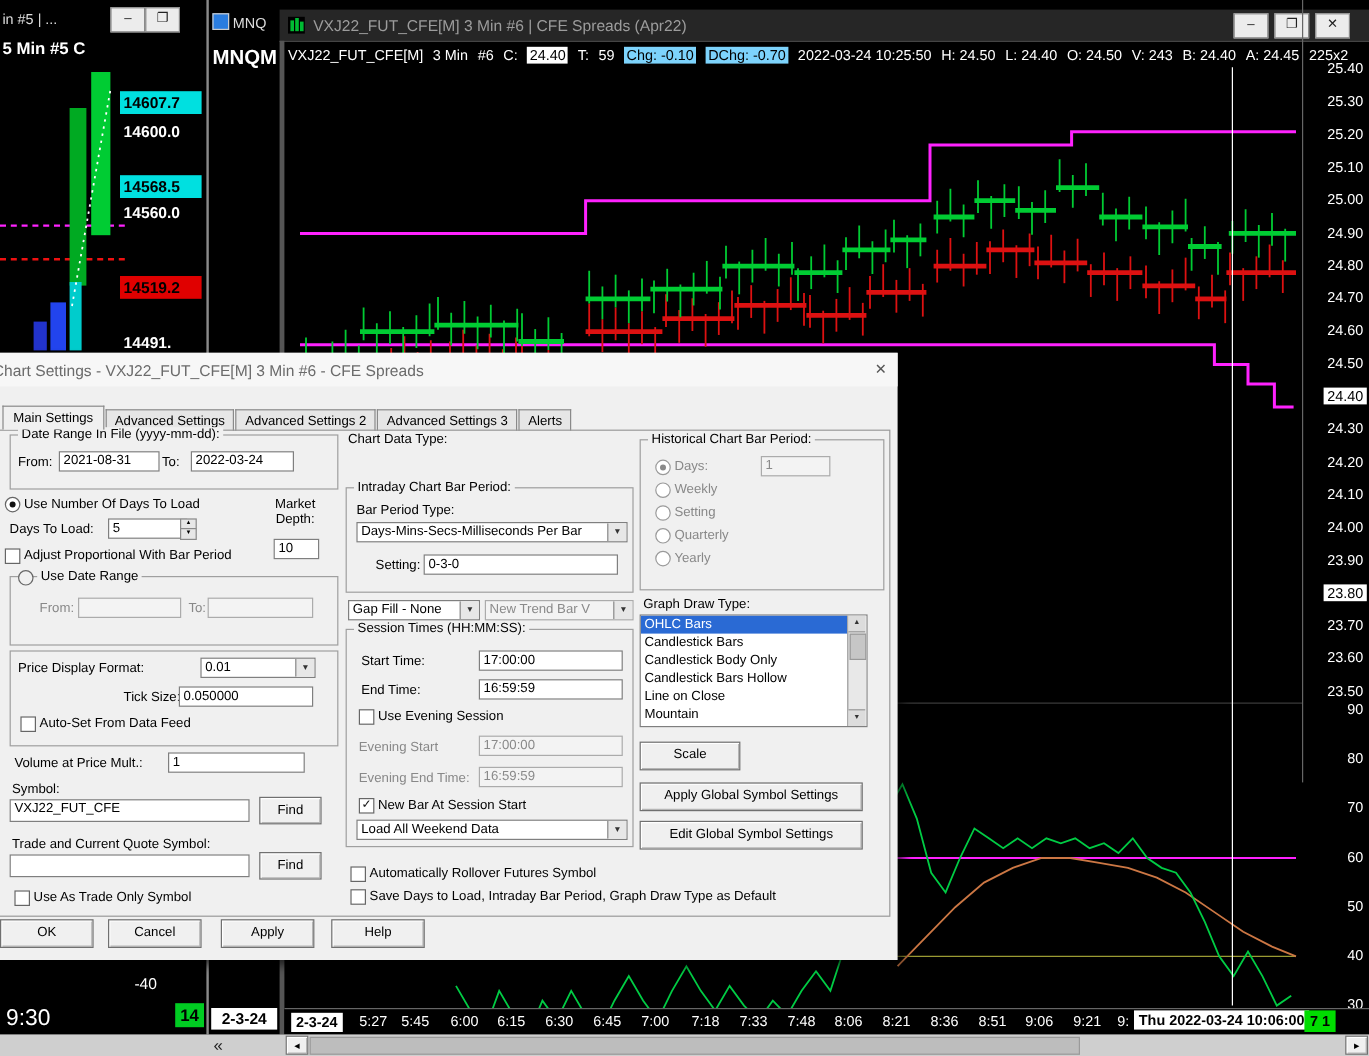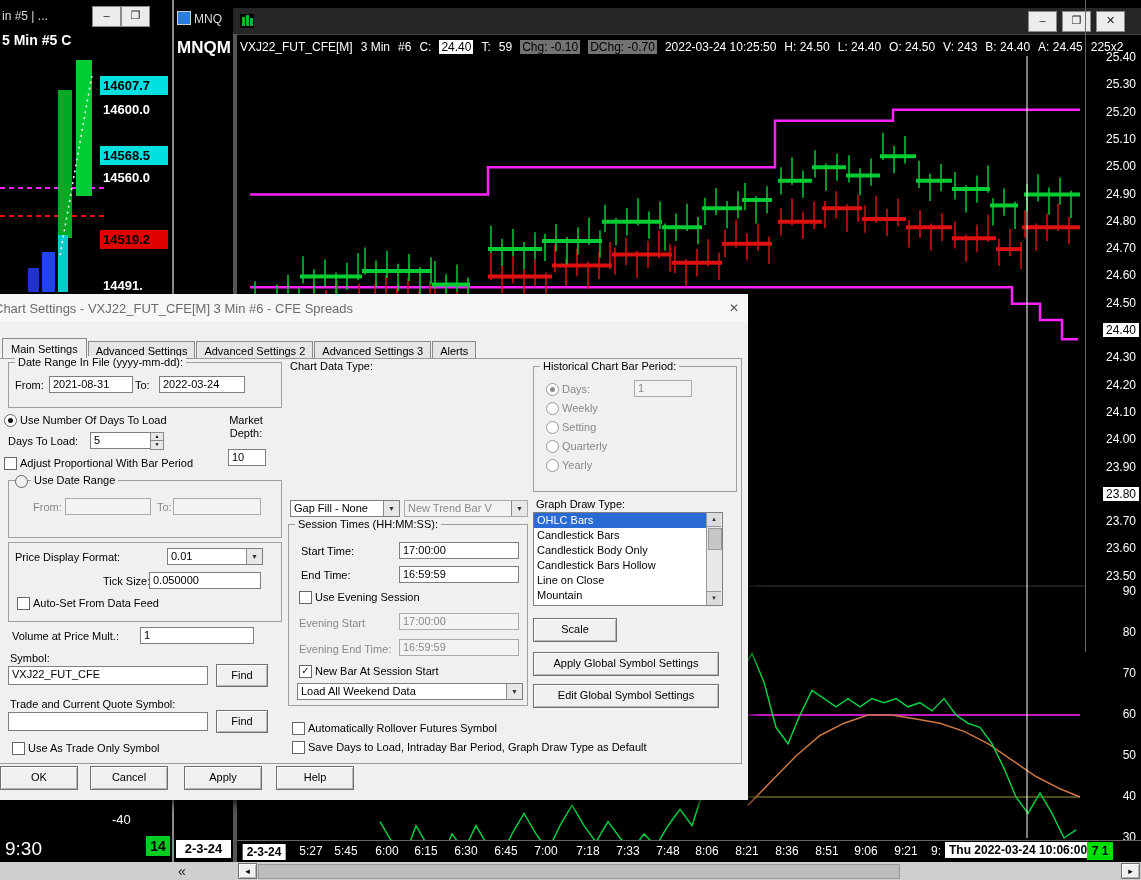--- a/index.html
+++ b/index.html
@@ -25,21 +25,21 @@
   .radio.dis.sel::after{background:#8a8a8a;}
   .group{position:absolute;border:1px solid #9f9f9f;}
   .glabel{position:absolute;top:-7px;left:6px;background:#f0f0f0;padding:0 3px;font-size:11px;white-space:nowrap;}
   
   .axis-label{position:absolute;right:6px;font-size:12px;color:#fff;white-space:nowrap;}
   .axis-label.hl{background:#fff;color:#000;padding:0 3px;right:3px;}
   .t-label{position:absolute;top:3px;transform:translateX(-50%);font-size:12px;color:#fff;white-space:nowrap;}
   .t-label.box{background:#fff;color:#000;padding:1px 4px;font-weight:bold;}
   .h-item{margin-right:8px;font-size:12px;color:#fff;white-space:nowrap;}
   .h-item.bg-white{background:#fff;color:#000;padding:0 2px;}
-  .h-item.bg-red{background:#737373;color:#000;padding:0 2px;}
+  .h-item.bg-red{background:#7dd3fc;color:#000;padding:0 2px;}
   
   .winbtn{position:absolute;width:27px;height:19px;background:#ececec;border:1px solid #8a8a8a;
           text-align:center;font-size:11px;line-height:17px;color:#222;}
   
   #dialog{position:absolute;left:0;top:294px;width:748px;height:506px;background:#f0f0f0;
           box-shadow:5px 5px 8px rgba(0,0,0,.65);font-size:11px;z-index:100;}
   .tab{display:inline-block;padding:3px 7px 2px;border:1px solid #8a8a8a;border-bottom:none;
        background:#e6e6e6;margin-right:1px;font-size:11px;position:relative;top:2px;}
   .tab.active{background:#f0f0f0;top:0;padding:4px 8px 3px;z-index:5;}
   .litem{height:15px;line-height:15px;padding-left:3px;font-size:11px;color:#000;white-space:nowrap;overflow:hidden;}
@@ -94,20 +94,21 @@
   </div>
   <div class="abs" style="left:177px;top:38px;font-size:17px;font-weight:bold;color:#fff;">MNQM</div>
   <div class="abs" style="left:176px;top:840px;width:55px;height:18px;background:#fff;color:#000;font-weight:bold;font-size:13px;text-align:center;line-height:18px;">2-3-24</div>
 
   <div class="abs" style="left:233px;top:8px;width:908px;height:26px;background:#262626;border-bottom:1px solid #444;z-index:10;">
     <span class="abs" style="left:7px;top:6px;width:14px;height:14px;background:#000;">
       <span class="abs" style="left:2px;top:3px;width:3px;height:9px;background:#00bb33;"></span>
       <span class="abs" style="left:6px;top:1px;width:3px;height:11px;background:#00bb33;"></span>
       <span class="abs" style="left:10px;top:4px;width:3px;height:8px;background:#00bb33;"></span>
     </span>
+    <span class="abs" style="left:28px;top:6px;font-size:13px;color:#9c9c9c;white-space:nowrap;">VXJ22_FUT_CFE[M]  3 Min   #6 | CFE Spreads (Apr22)</span>
     <span class="winbtn" style="left:795px;top:3px;">–</span>
     <span class="winbtn" style="left:829px;top:3px;">❐</span>
     <span class="winbtn" style="left:863px;top:3px;">✕</span>
   </div>
   <div class="abs" style="left:233px;top:34px;width:4px;height:828px;background:#555;z-index:10;"></div>
 
   <div id="chart-header-items" class="abs" style="left:240px;top:37px;width:898px;height:17px;background:#000;white-space:nowrap;overflow:hidden;z-index:10;"><span class="h-item">VXJ22_FUT_CFE[M]</span><span class="h-item">3 Min</span><span class="h-item">#6</span><span class="h-item">C:</span><span class="h-item bg-white">24.40</span><span class="h-item">T:</span><span class="h-item">59</span><span class="h-item bg-red">Chg: -0.10</span><span class="h-item bg-red">DChg: -0.70</span><span class="h-item">2022-03-24 10:25:50</span><span class="h-item">H: 24.50</span><span class="h-item">L: 24.40</span><span class="h-item">O: 24.50</span><span class="h-item">V: 243</span><span class="h-item">B: 24.40</span><span class="h-item">A: 24.45</span><span class="h-item">225x2</span></div>
 
   <svg id="main-plot" class="abs" viewBox="237 54 848 786" style="left:237px;top:54px;width:848px;height:786px;z-index:10;">
       <line x1="237" x2="1085" y1="586" y2="586" stroke="#3a3a3a" stroke-width="1"></line>
@@ -436,20 +437,29 @@
 
     <span class="lbl" style="left:10px;top:404px;">Trade and Current Quote Symbol:</span>
     <span class="field" style="left:8px;top:418px;width:192px;height:16px;"></span>
     <span class="btn" style="left:216px;top:416px;width:50px;height:21px;">Find</span>
 
     <span class="chkbox" style="left:12px;top:448px;"></span>
     <span class="lbl" style="left:28px;top:448px;">Use As Trade Only Symbol</span>
 
     <span class="lbl" style="left:290px;top:66px;">Chart Data Type:</span>
 
+    <div class="group" style="left:288px;top:112px;width:238px;height:86px;">
+      <span class="glabel">Intraday Chart Bar Period:</span>
+      <span class="lbl" style="left:8px;top:12px;">Bar Period Type:</span>
+      <span class="field combo" style="left:8px;top:28px;width:218px;">
+        <span>Days-Mins-Secs-Milliseconds Per Bar</span><span class="ca">▼</span>
+      </span>
+      <span class="lbl" style="left:24px;top:58px;">Setting:</span>
+      <span class="field" style="left:64px;top:55px;width:154px;">0-3-0</span>
+    </div>
 
     <span class="field combo" style="left:290px;top:206px;width:102px;">
       <span>Gap Fill - None</span><span class="ca">▼</span>
     </span>
     <span class="field combo dis" style="left:404px;top:206px;width:116px;">
       <span>New Trend Bar V</span><span class="ca">▼</span>
     </span>
 
     <div class="group" style="left:288px;top:230px;width:238px;height:180px;">
       <span class="glabel">Session Times (HH:MM:SS):</span>

